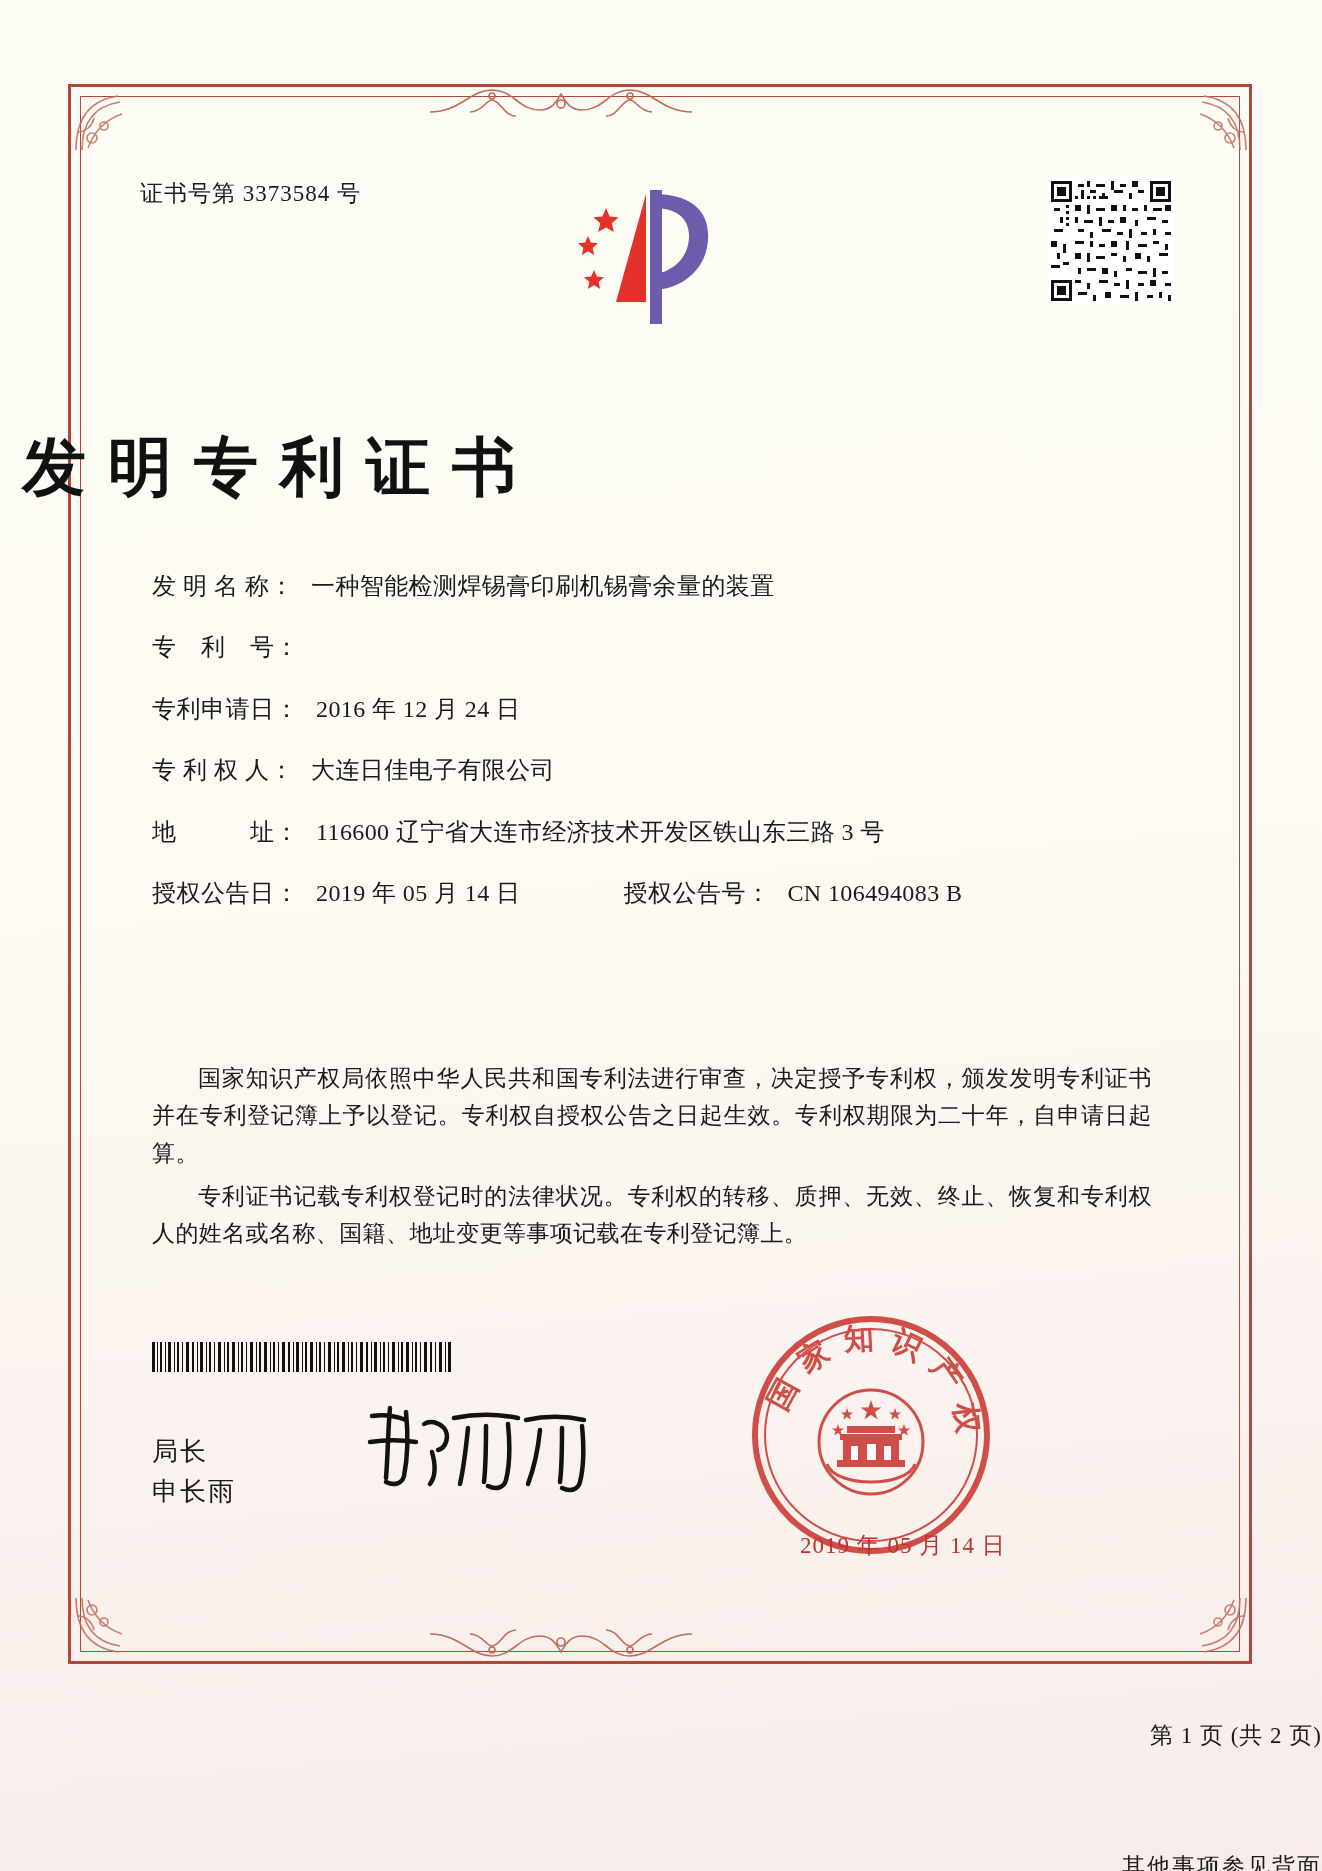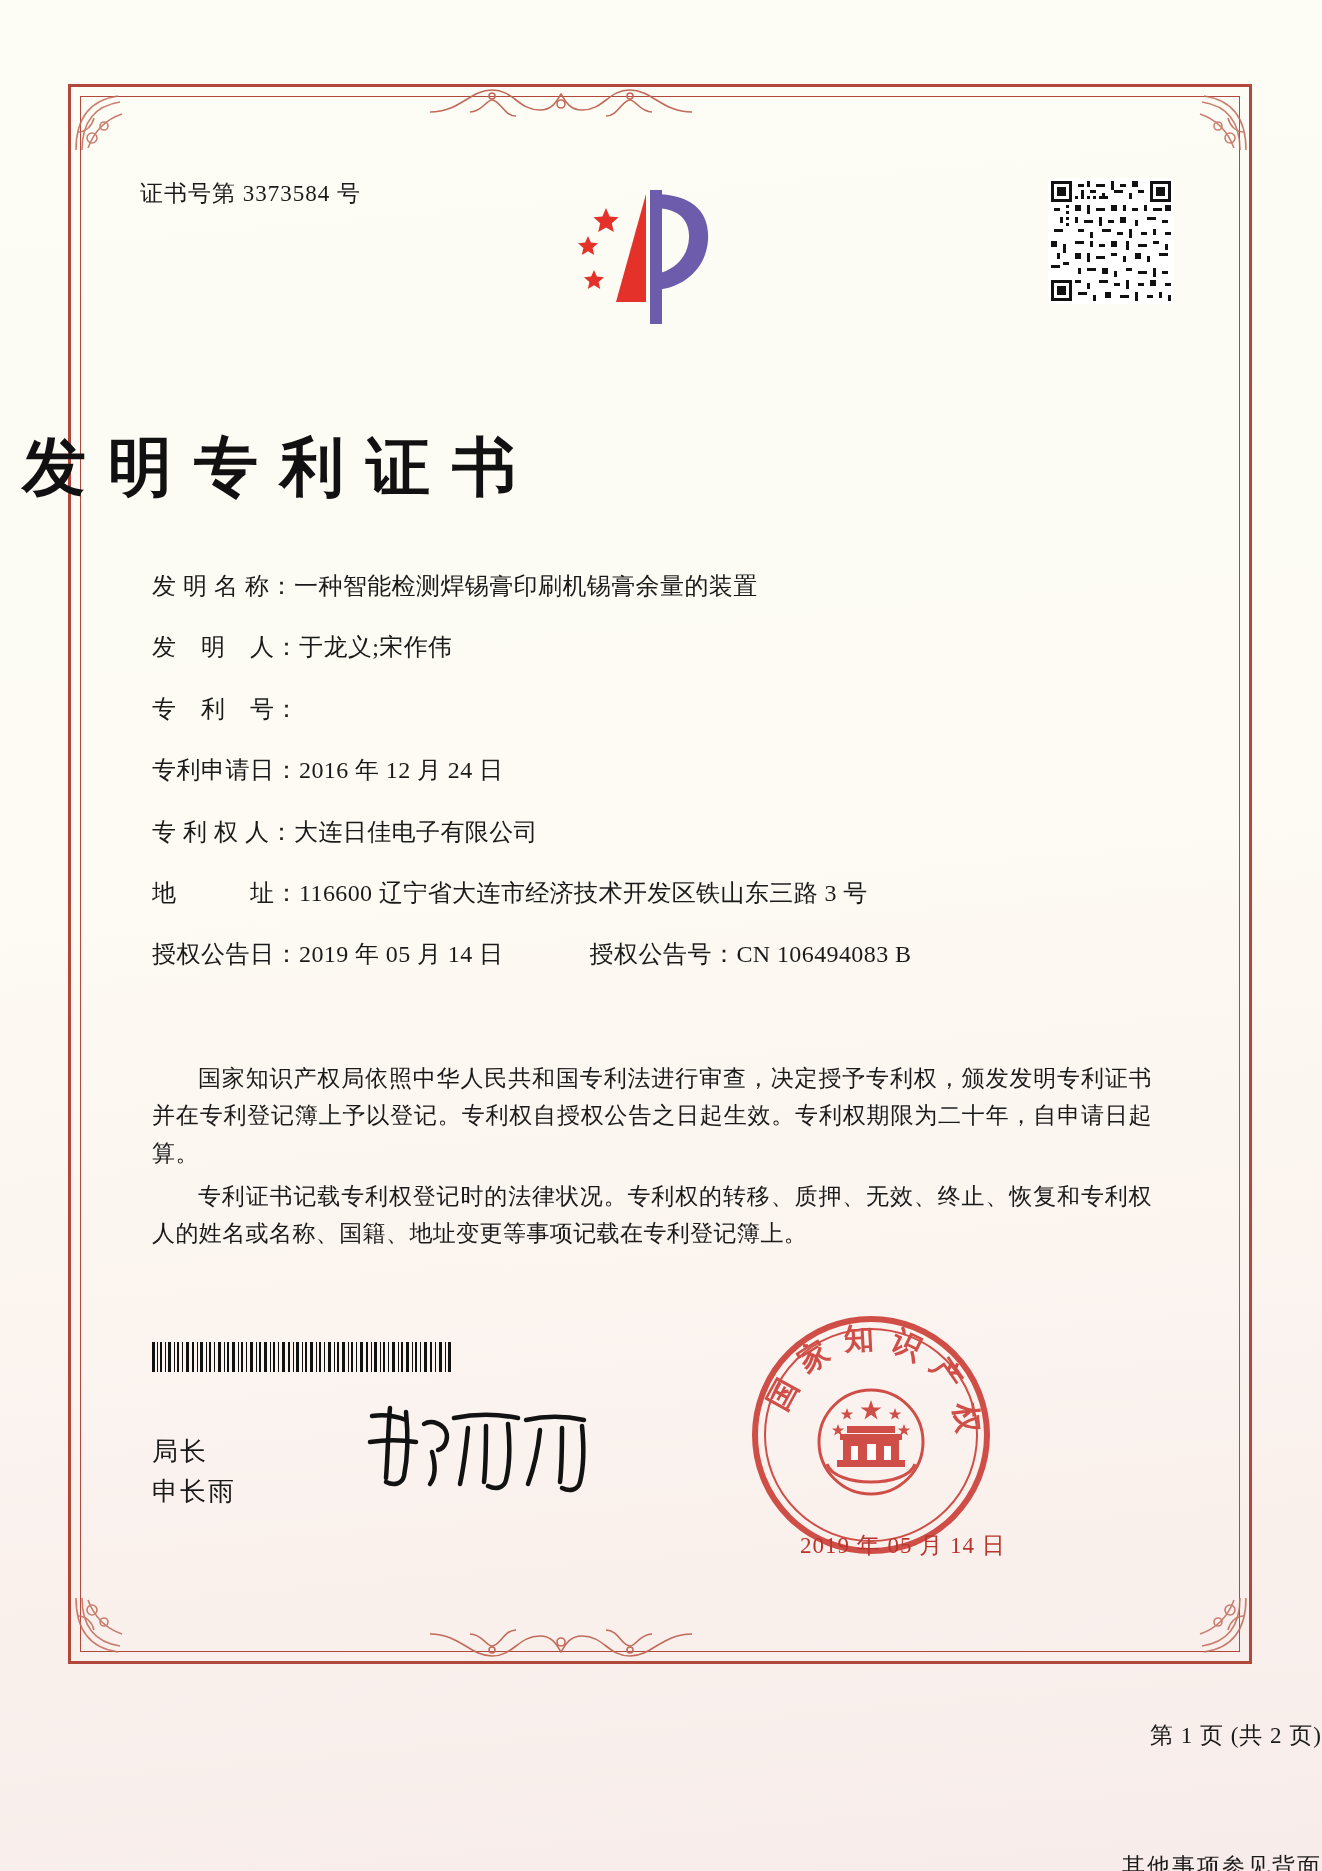--- a/index.html
+++ b/index.html
@@ -119,20 +119,21 @@
     left: 152px;
     top: 570px;
     width: 1000px;
   }
   .field-row {
     display: flex;
     align-items: baseline;
     margin-bottom: 29px;
     font-size: 24px;
     line-height: 1.35;
+    gap: 17px;
   }
   .field-label {
     flex: 0 0 auto;
     white-space: pre;
     letter-spacing: 0.5px;
   }
   .field-value {
     flex: 1 1 auto;
     letter-spacing: 0.4px;
   }
@@ -442,24 +443,20 @@
 
   <div class="cert-title">发明专利证书</div>
 
   <div class="fields">
 
     <div class="field-row">
       <span class="field-label">发 明 名 称：</span>
       <span class="field-value">一种智能检测焊锡膏印刷机锡膏余量的装置</span>
     </div>
 
-    <div class="field-row">
-      <span class="field-label">发　明　人：</span>
-      <span class="field-value">于龙义;宋作伟</span>
-    </div>
 
     <div class="field-row">
       <span class="field-label">专　利　号：</span>
     </div>
 
     <div class="field-row">
       <span class="field-label">专利申请日：</span>
       <span class="field-value">2016 年 12 月 24 日</span>
     </div>
 

